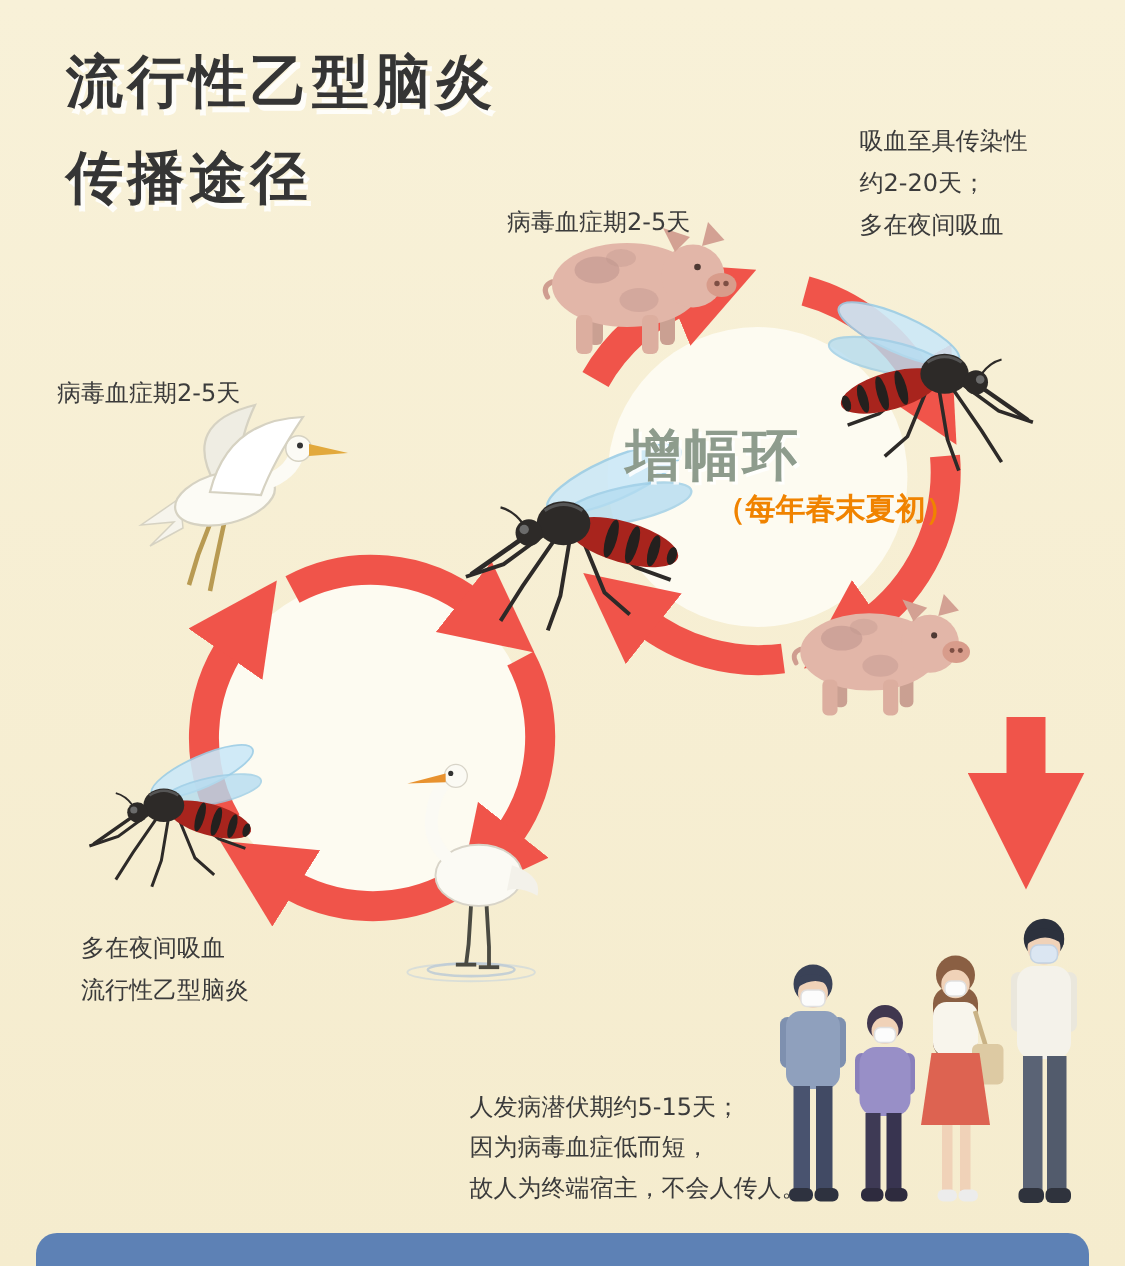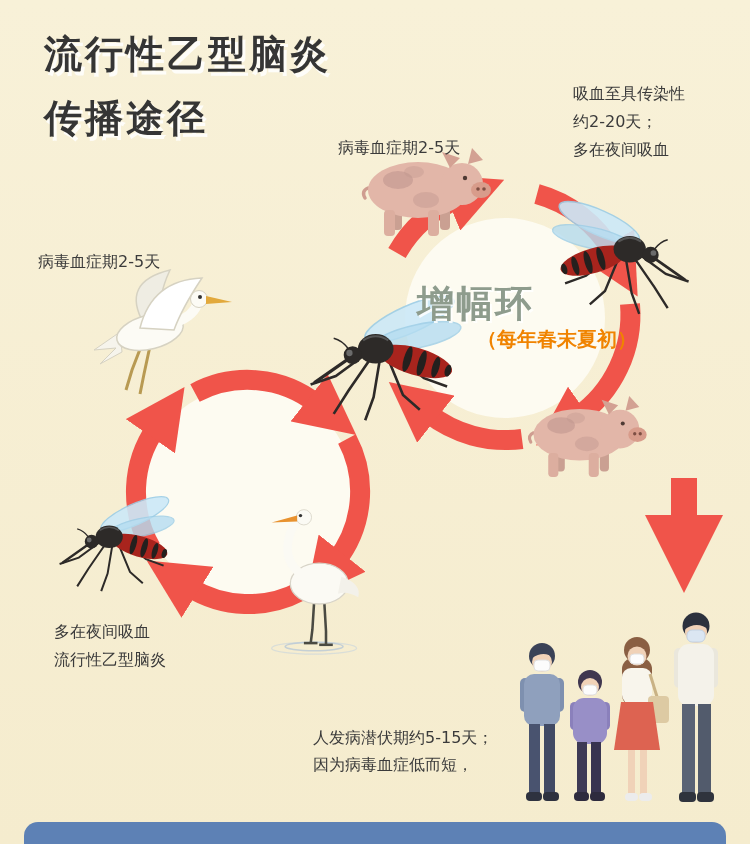--- a/index.html
+++ b/index.html
@@ -223,16 +223,17 @@
 
 
   <div class="label mosq-bottom-label">
     <div>多在夜间吸血</div>
     <div>流行性乙型脑炎</div>
   </div>
 
   <div class="label human-note">
     <div>人发病潜伏期约5-15天；</div>
     <div>因为病毒血症低而短，</div>
+    <div>故人为终端宿主，不会人传人。</div>
   </div>
 
   <div class="footer-strip"></div>
 </div>
 
 </body></html>

